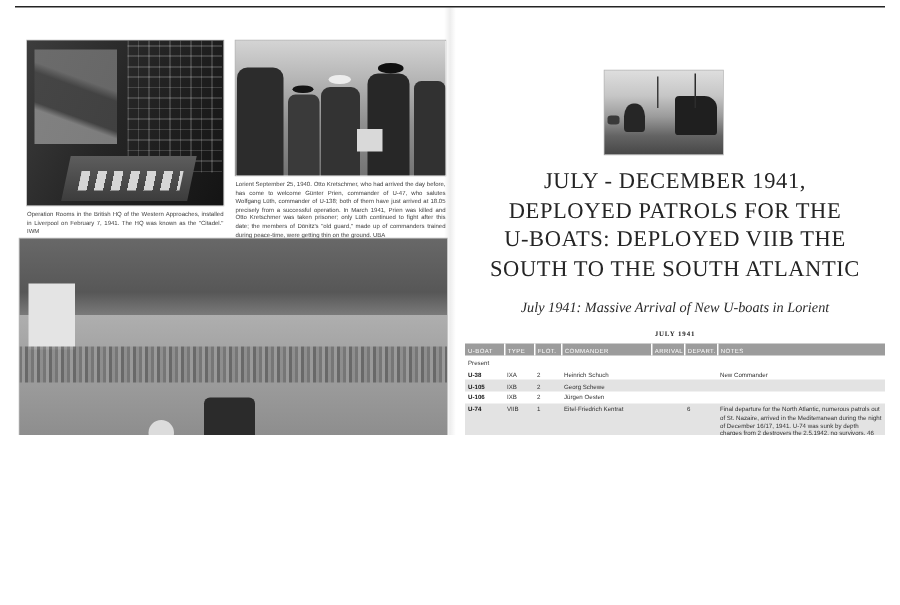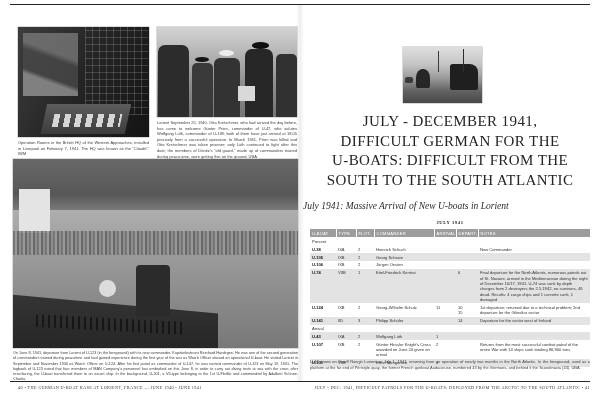--- a/index.html
+++ b/index.html
@@ -1,16 +1,16 @@
 <!DOCTYPE html>
 <html><head>
 <meta charset="utf-8">
 <style>
   html,body{margin:0;padding:0;background:#ffffff;}
-  #spread{position:relative;width:600px;height:403px;background:#ffffff;overflow:hidden;
+  #spread{position:relative;width:600px;height:290px;background:#ffffff;overflow:hidden;
           font-family:"Liberation Sans",sans-serif;color:#2b2b2b;}
   .rule{position:absolute;left:10px;width:580px;height:1px;background:#242424;}
   .rule-top{top:4px;}
   .rule-bottom{top:381px;}
   #gutter{position:absolute;left:296px;top:5px;width:8px;height:376px;
           background:linear-gradient(90deg,rgba(0,0,0,0) 0%,rgba(0,0,0,0.07) 50%,rgba(0,0,0,0) 100%);}
 
   
   .photo{position:absolute;overflow:hidden;box-shadow:0 0 0 0.5px #b5b5b5;}
   .ph{position:absolute;}
@@ -64,21 +64,21 @@
   
   .caption{position:absolute;font-size:4px;line-height:5.6px;color:#3d3d3d;text-align:justify;}
   #cap-ops{left:18px;top:140px;width:131px;}
   #cap-officers{left:157px;top:120px;width:140px;}
   #cap-departure{left:13px;top:351px;width:285px;font-size:3.8px;line-height:5.3px;}
   #cap-u43{left:310px;top:359px;width:280px;}
 
   #chapter-title{position:absolute;left:303px;top:112px;width:294px;text-align:center;
      font-family:"Liberation Serif",serif;font-size:15px;line-height:19.5px;
      letter-spacing:0.4px;color:#242424;}
-  #subtitle{position:absolute;left:303px;top:201px;width:294px;text-align:left;
+  #subtitle{position:absolute;left:303px;top:201px;width:294px;text-align:center;
      font-family:"Liberation Serif",serif;font-style:italic;font-size:9.5px;color:#2a2a2a;}
   #month-label{position:absolute;left:310px;top:220px;width:280px;text-align:center;
      font-family:"Liberation Serif",serif;font-weight:bold;font-size:4.6px;
      letter-spacing:0.6px;color:#222;}
 
   #uboat-table{position:absolute;left:310px;top:229px;width:280px;border-collapse:collapse;
      font-size:4.1px;line-height:5.3px;color:#333;table-layout:fixed;}
   #uboat-table th{background:#9c9c9c;color:#ffffff;font-weight:normal;font-size:4px;
      letter-spacing:0.3px;text-align:left;padding:1.6px 2px;border-left:1px solid #fff;}
   #uboat-table th:first-child{border-left:none;}
@@ -142,22 +142,22 @@
   <div class="photo" id="photo-moored">
     <div class="ph moo-hull1"></div>
     <div class="ph moo-hull2"></div>
     <div class="ph moo-mast1"></div>
     <div class="ph moo-mast2"></div>
     <div class="ph moo-small"></div>
   </div>
 
   <div id="chapter-title">
     <div>JULY - DECEMBER 1941,</div>
-    <div>DIFFICULT GERMAN FOR THE</div>
-    <div>U-BOATS: DIFFICULT FROM THE</div>
+    <div>DEPLOYED PATROLS FOR THE</div>
+    <div>U-BOATS: DEPLOYED VIIB THE</div>
     <div>SOUTH TO THE SOUTH ATLANTIC</div>
   </div>
 
   <div id="subtitle">July 1941: Massive Arrival of New U-boats in Lorient</div>
 
   <div id="month-label">JULY 1941</div>
 
   <table id="uboat-table">
     <colgroup>
       <col class="w-uboat">

